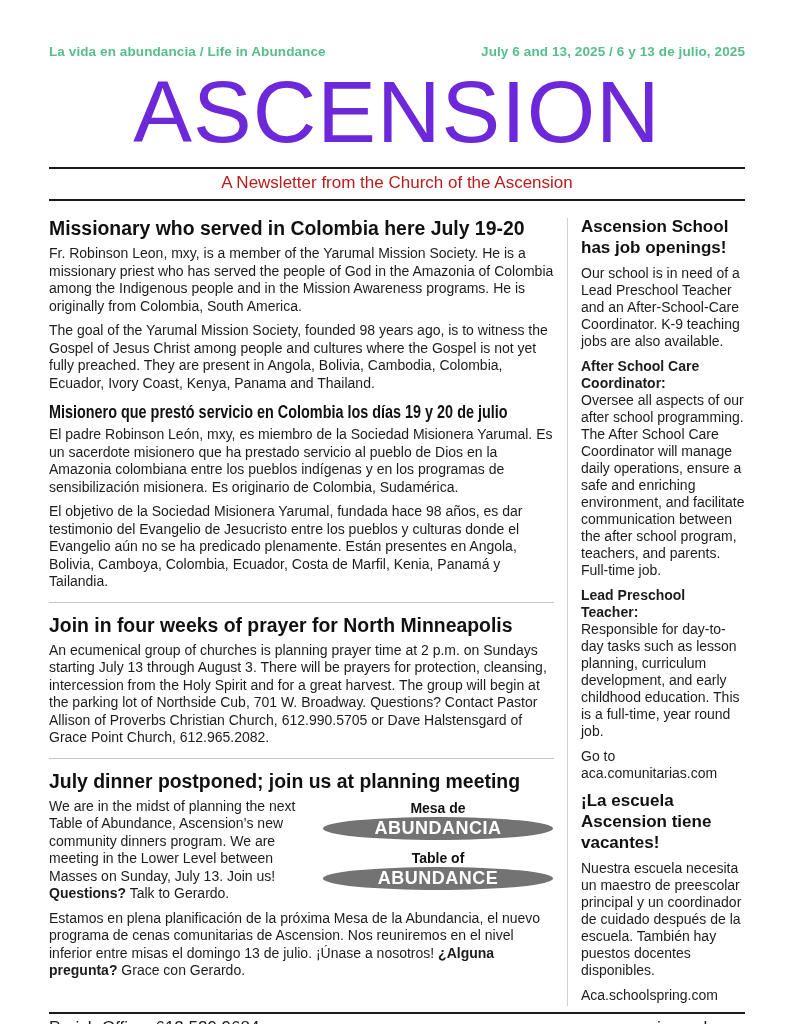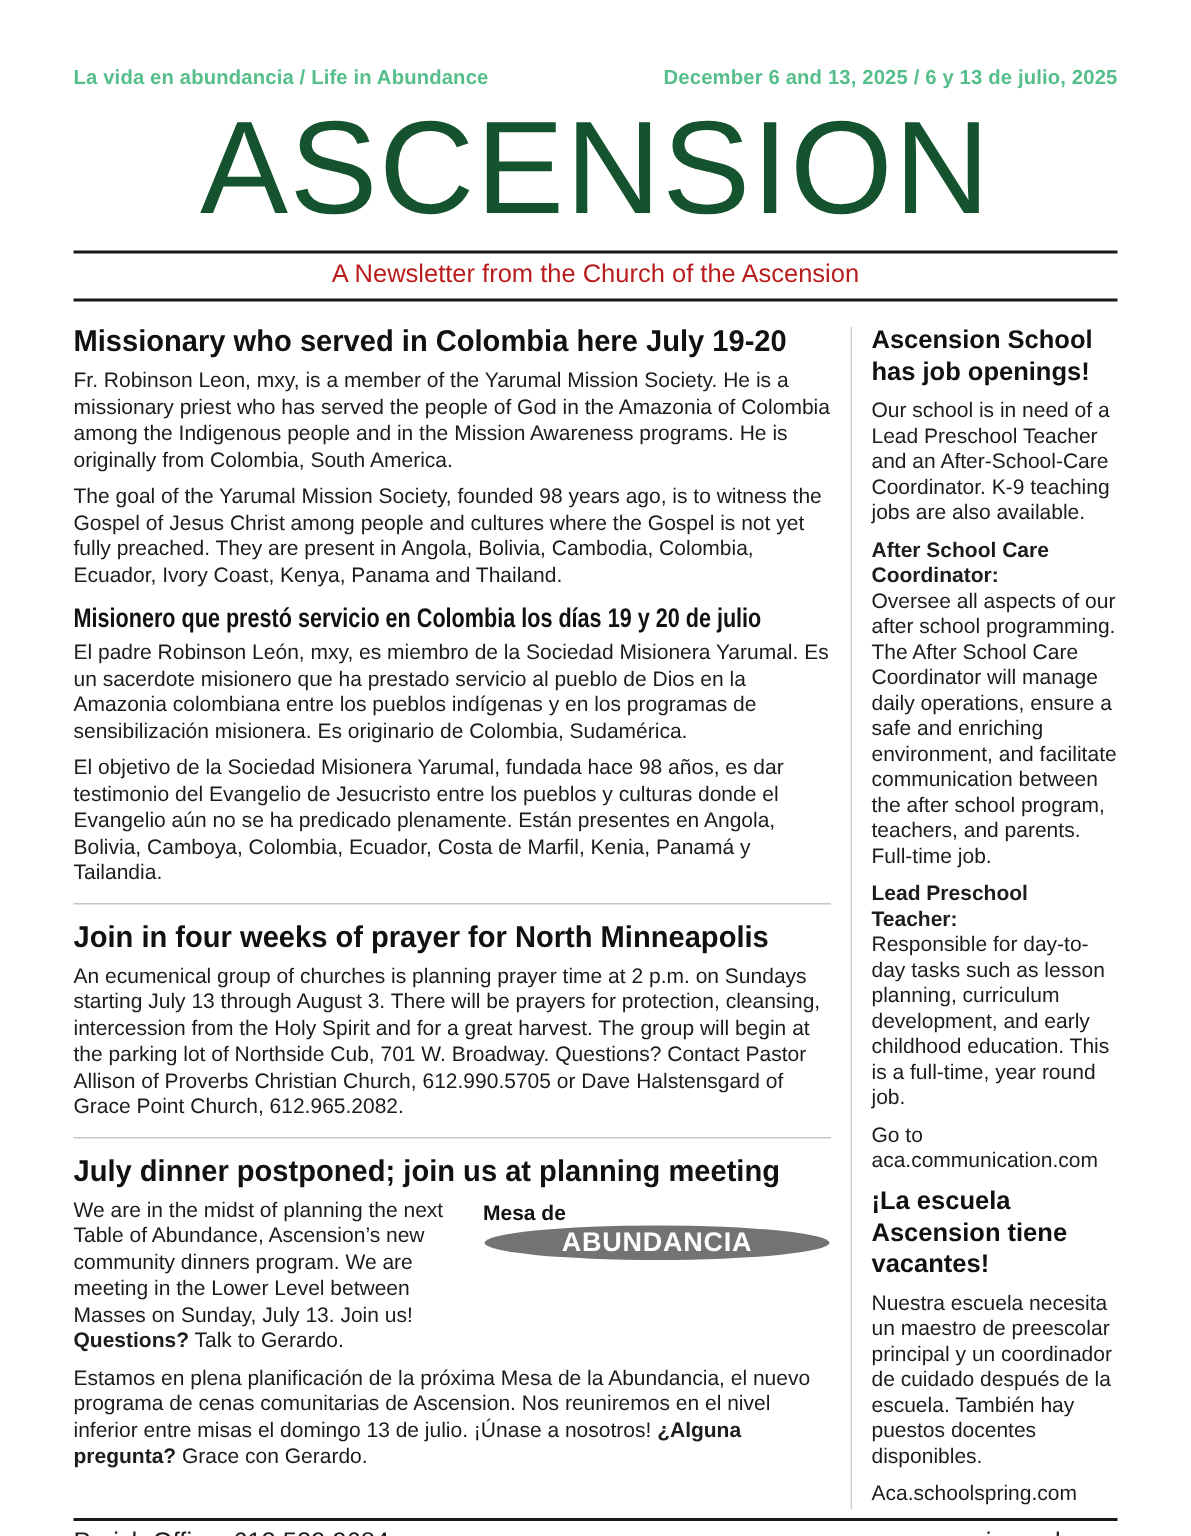--- a/index.html
+++ b/index.html
@@ -18,21 +18,21 @@
   .tagline-row {
     margin-top:44px;
     display:flex; justify-content:space-between; align-items:baseline;
   }
   .tagline {
     font-size:13.5px; font-weight:700; color:#56be8b; letter-spacing:.1px;
   }
   .masthead {
     margin-top:4px; text-align:center;
     font-size:88px; line-height:98px; font-weight:400;
-    color:#14532d; letter-spacing:1px;
+    color:#6d28d9; letter-spacing:1px;
   }
   .subtitle-band {
     margin-top:6px;
     border-top:2px solid #1a1a1a; border-bottom:2px solid #1a1a1a;
     padding:4px 0 6px 0; text-align:center;
   }
   .subtitle { font-size:17px; color:#b91c1c; }
   
   .content-row {
     display:flex; align-items:stretch; margin-top:15px; flex:0 1 auto;
@@ -53,21 +53,21 @@
   }
   .main-col p {
     font-size:14px; line-height:17.5px; color:#1c1c1c; margin-bottom:7px;
   }
   .section-rule {
     border:none; border-top:1px solid #c6c6c6; margin:11px 0 10px 0;
   }
   .dinner-row { display:flex; }
   .dinner-text { flex:1; padding-right:10px; }
   .logos { width:232px; flex:0 0 232px; padding-top:3px; }
-  .logo-unit { text-align:left; margin-bottom:11px; }
+  .logo-unit { text-align:center; margin-bottom:11px; }
   .logo-label { font-size:14px; font-weight:700; color:#111; line-height:15px; }
   .logo-ellipse {
     margin:1px auto 0 auto; width:230px; height:23px;
     background:#737373; border-radius:50%;
     display:flex; align-items:center; justify-content:center;
   }
   .logo-ellipse span {
     color:#ffffff; font-weight:700; font-size:18px; letter-spacing:.5px;
     line-height:18px;
   }
@@ -92,21 +92,21 @@
   .footer .f-right { font-size:17px; color:#1c1c1c; text-decoration:none; }
   strong { font-weight:700; }
 </style>
 </head>
 <body>
 
 <div class="page">
 
   <div class="tagline-row">
     <span class="tagline">La vida en abundancia / Life in Abundance</span>
-    <span class="tagline">December 6 and 13, 2025 / 6 y 13 de julio, 2025</span>
+    <span class="tagline">July 6 and 13, 2025 / 6 y 13 de julio, 2025</span>
   </div>
 
   <div class="masthead">ASCENSION</div>
 
   <div class="subtitle-band">
     <span class="subtitle">A Newsletter from the Church of the Ascension</span>
   </div>
 
   <div class="content-row">
 
@@ -140,20 +140,26 @@
               <span>Talk to Gerardo.</span>
             </p>
           </div>
           <div class="logos">
             <div class="logo-unit">
               <div class="logo-label">Mesa de</div>
               <div class="logo-ellipse">
                 <span>ABUNDANCIA</span>
               </div>
             </div>
+            <div class="logo-unit">
+              <div class="logo-label">Table of</div>
+              <div class="logo-ellipse">
+                <span>ABUNDANCE</span>
+              </div>
+            </div>
           </div>
         </div>
         <p>
           <span>Estamos en plena planificación de la próxima Mesa de la Abundancia, el nuevo programa de cenas comunitarias de Ascension. Nos reuniremos en el nivel inferior entre misas el domingo 13 de julio. ¡Únase a nosotros!</span>
           <strong>¿Alguna pregunta?</strong>
           <span>Grace con Gerardo.</span>
         </p>
       </div>
     </div>
 
@@ -163,21 +169,21 @@
       <h3>Ascension School has job openings!</h3>
       <p>Our school is in need of a Lead Preschool Teacher and an After-School-Care Coordinator. K-9 teaching jobs are also available.</p>
       <p>
         <span class="job-title">After School Care Coordinator:</span>
         <span>Oversee all aspects of our after school programming. The After School Care Coordinator will manage daily operations, ensure a safe and enriching environment, and facilitate communication between the after school program, teachers, and parents. Full-time job.</span>
       </p>
       <p>
         <span class="job-title">Lead Preschool Teacher:</span>
         <span>Responsible for day-to-day tasks such as lesson planning, curriculum development, and early childhood education. This is a full-time, year round job.</span>
       </p>
-      <p>Go to aca.communication.com</p>
+      <p>Go to aca.comunitarias.com</p>
       <h3 class="side-es-title">¡La escuela Ascension tiene vacantes!</h3>
       <p>Nuestra escuela necesita un maestro de preescolar principal y un coordinador de cuidado después de la escuela. También hay puestos docentes disponibles.</p>
       <p>Aca.schoolspring.com</p>
     </div>
   </div>
 
   <div class="footer">
     <span class="f-left">Parish Office: 612.529.9684</span>
     <span class="f-right">ascensionmpls.org</span>
   </div>

